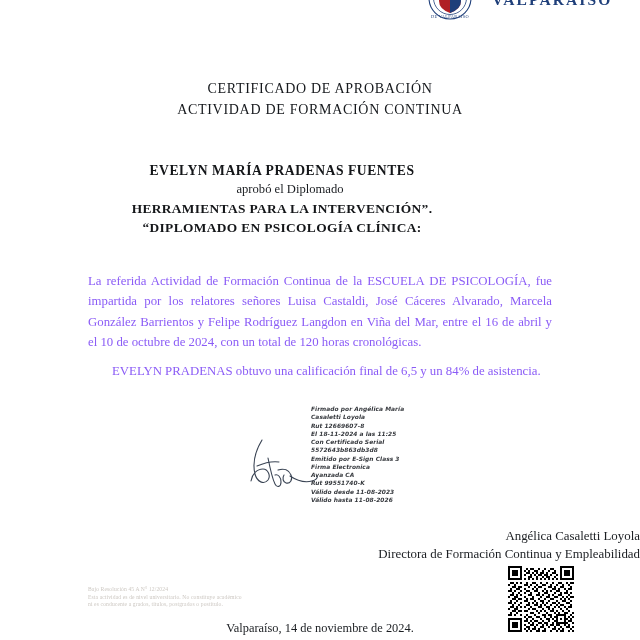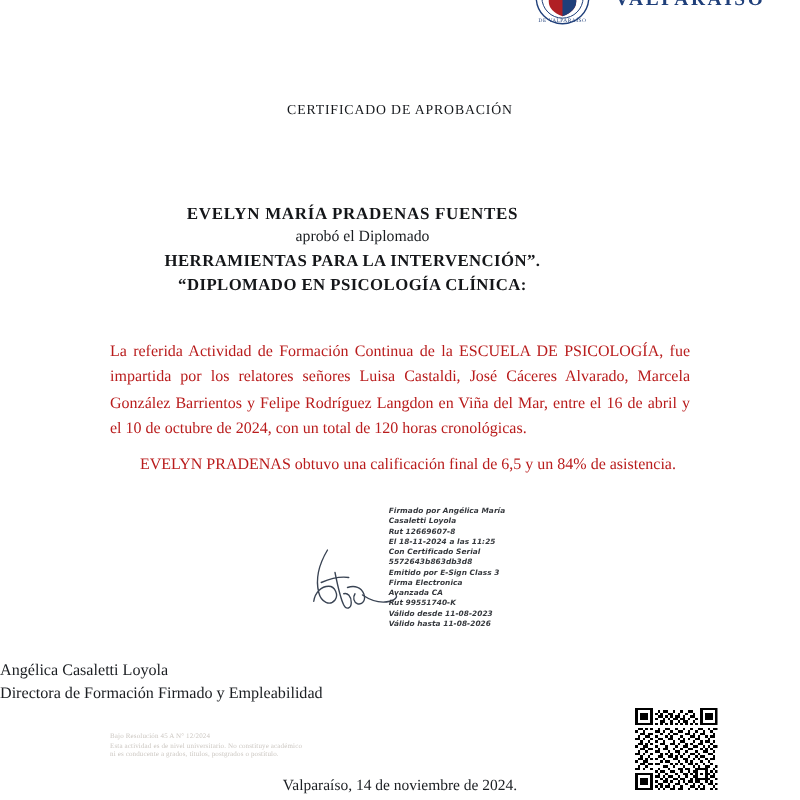--- a/index.html
+++ b/index.html
@@ -44,21 +44,21 @@
     white-space: nowrap;
   }
 
   
   .doc-title {
     position: absolute;
     top: 78px;
     left: 0;
     width: 640px;
     text-align: center;
-    font-size: 11px;
+    font-size: 14px;
     letter-spacing: 0.7px;
     line-height: 21px;
     color: #15181c;
   }
   .doc-title .t-line { display: block; }
 
   
   .recipient-block {
     position: absolute;
     top: 162px;
@@ -93,21 +93,21 @@
 
   
   .body-paragraph {
     position: absolute;
     left: 88px;
     width: 464px;
     font-size: 12.8px;
     line-height: 20.4px;
     text-align: justify;
     text-justify: inter-word;
-    color: #b91c1c;
+    color: #8b5cf6;
   }
   #para-activity { top: 258px; }
   #para-grade {
     top: 348px;
     text-align: left;
     text-indent: 24px;
   }
 
   
   .signature-zone {
@@ -138,21 +138,21 @@
     letter-spacing: 0.05px;
   }
   .esign-stamp span { display: block; white-space: nowrap; }
 
   
   .signer-block {
     position: absolute;
     top: 528px;
     left: 0;
     width: 640px;
-    text-align: left;
+    text-align: right;
     font-size: 12.9px;
     line-height: 17.6px;
     color: #1b1e22;
   }
   .signer-block span { display: block; }
 
   
   .footnote {
     position: absolute;
     left: 88px;
@@ -197,20 +197,21 @@
     <path d="M22 13 H33 V25 Q33 33 22 37 Z" fill="#1f3f7a"></path>
     <path d="M11 13 H33 L22 22 Z" fill="#ffffff" opacity="0.9"></path>
     <circle cx="22" cy="18" r="3.2" fill="#ffffff"></circle>
     <text x="22" y="41.5" font-family="Liberation Serif, serif" font-size="4.3" fill="#1f3f7a" text-anchor="middle" letter-spacing="0.4">DE VALPARAÍSO</text>
   </svg>
   <div class="pucv-wordmark">VALPARAÍSO</div>
 </div>
 
 <div class="doc-title">
   <span class="t-line">CERTIFICADO DE APROBACIÓN</span>
+  <span class="t-line">ACTIVIDAD DE FORMACIÓN CONTINUA</span>
 </div>
 
 <div class="recipient-block">
   <span class="recipient-name">EVELYN MARÍA PRADENAS FUENTES</span>
   <span class="approved-label">aprobó el Diplomado</span>
   <span class="program-title">HERRAMIENTAS PARA LA INTERVENCIÓN”.</span>
   <span class="program-title">“DIPLOMADO EN PSICOLOGÍA CLÍNICA:</span>
 </div>
 
 <p class="body-paragraph" id="para-activity">La referida Actividad de Formación Continua de la ESCUELA DE PSICOLOGÍA, fue impartida por los relatores señores Luisa Castaldi, José Cáceres Alvarado, Marcela González Barrientos y Felipe Rodríguez Langdon en Viña del Mar, entre el 16 de abril y el 10 de octubre de 2024, con un total de 120 horas cronológicas.</p>
@@ -240,21 +241,21 @@
     <span>Firma Electronica</span>
     <span>Avanzada CA</span>
     <span>Rut 99551740-K</span>
     <span>Válido desde 11-08-2023</span>
     <span>Válido hasta 11-08-2026</span>
   </div>
 </div>
 
 <div class="signer-block">
   <span>Angélica Casaletti Loyola</span>
-  <span>Directora de Formación Firmado y Empleabilidad</span>
+  <span>Directora de Formación Continua y Empleabilidad</span>
 </div>
 
 <div class="footnote">
   <span>Bajo Resolución  45 A N° 12/2024</span>
   <span>Esta actividad es de nivel universitario. No constituye académico</span>
   <span>ni es conducente a grados, títulos, postgrados o postítulo.</span>
 </div>
 
 <svg class="qr-code" viewBox="0 0 33 33" shape-rendering="crispEdges">
   <rect width="33" height="33" fill="#ffffff"></rect>

